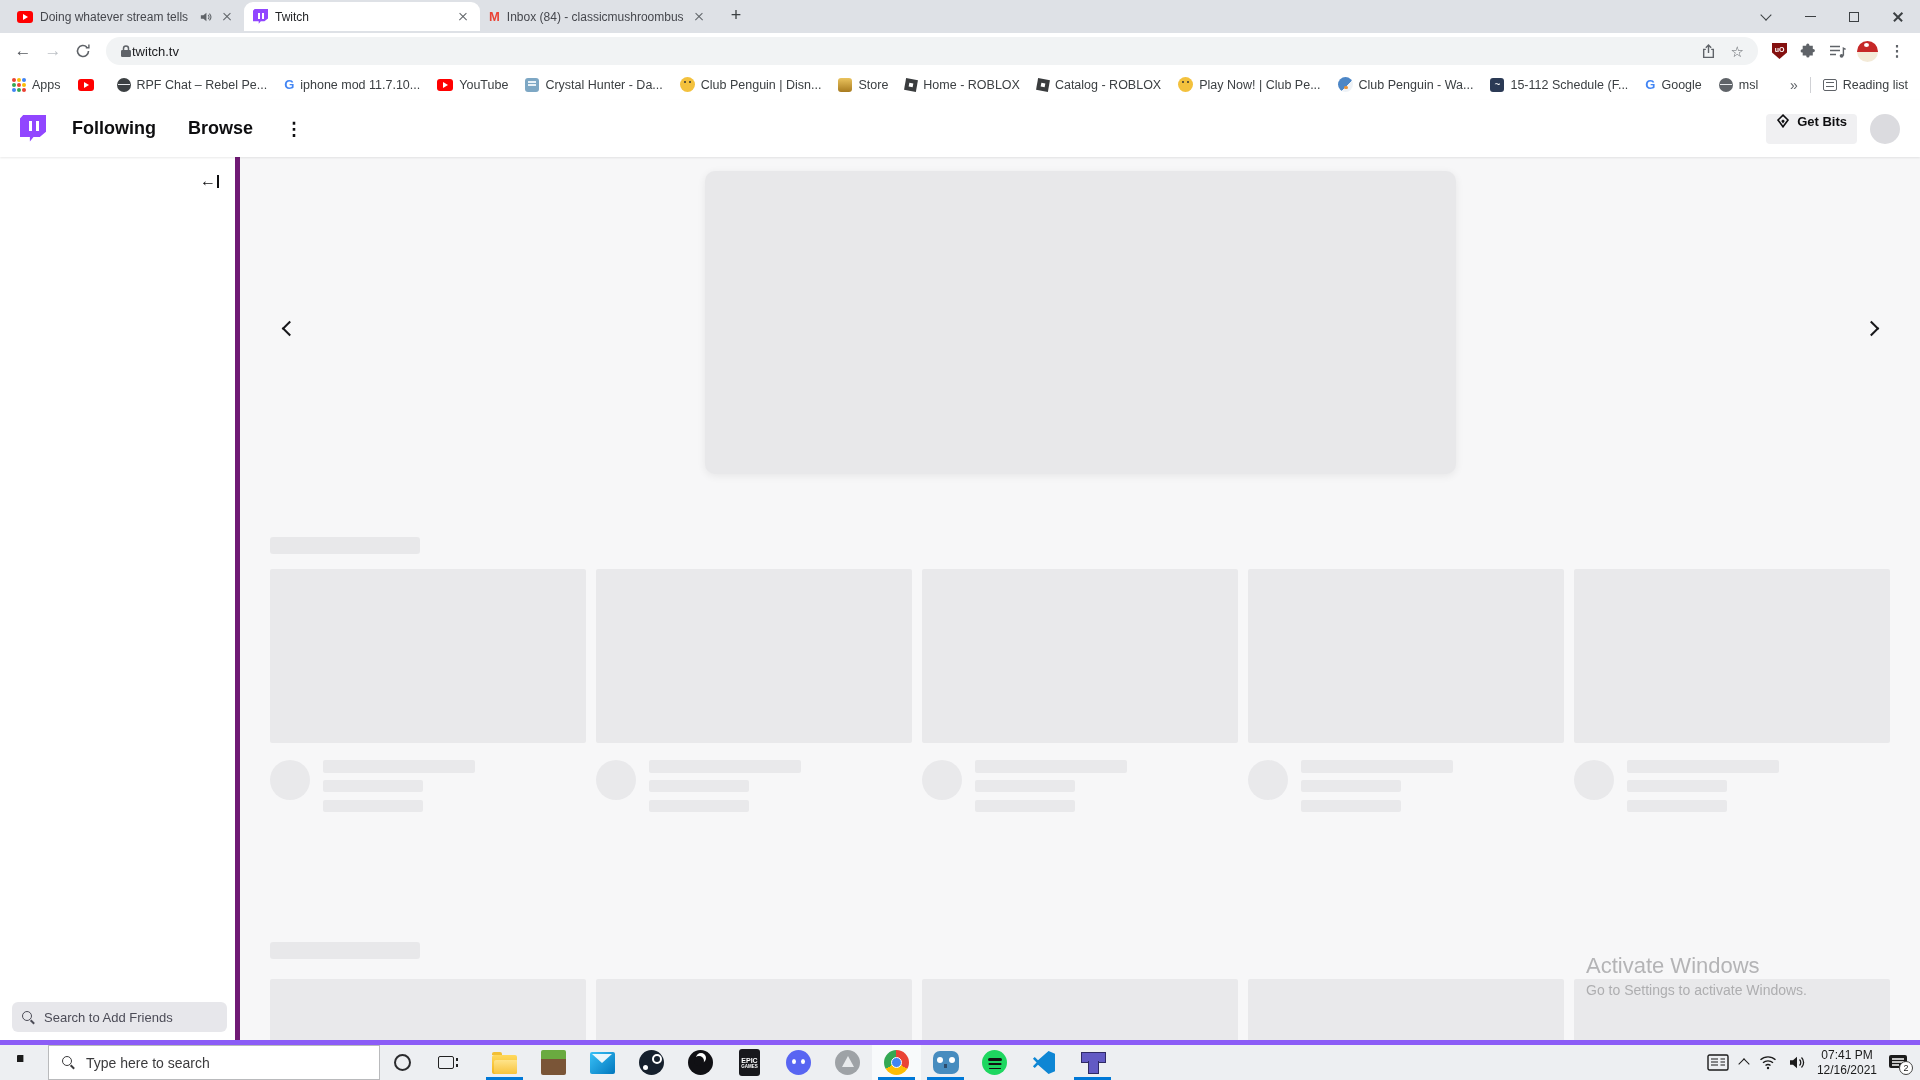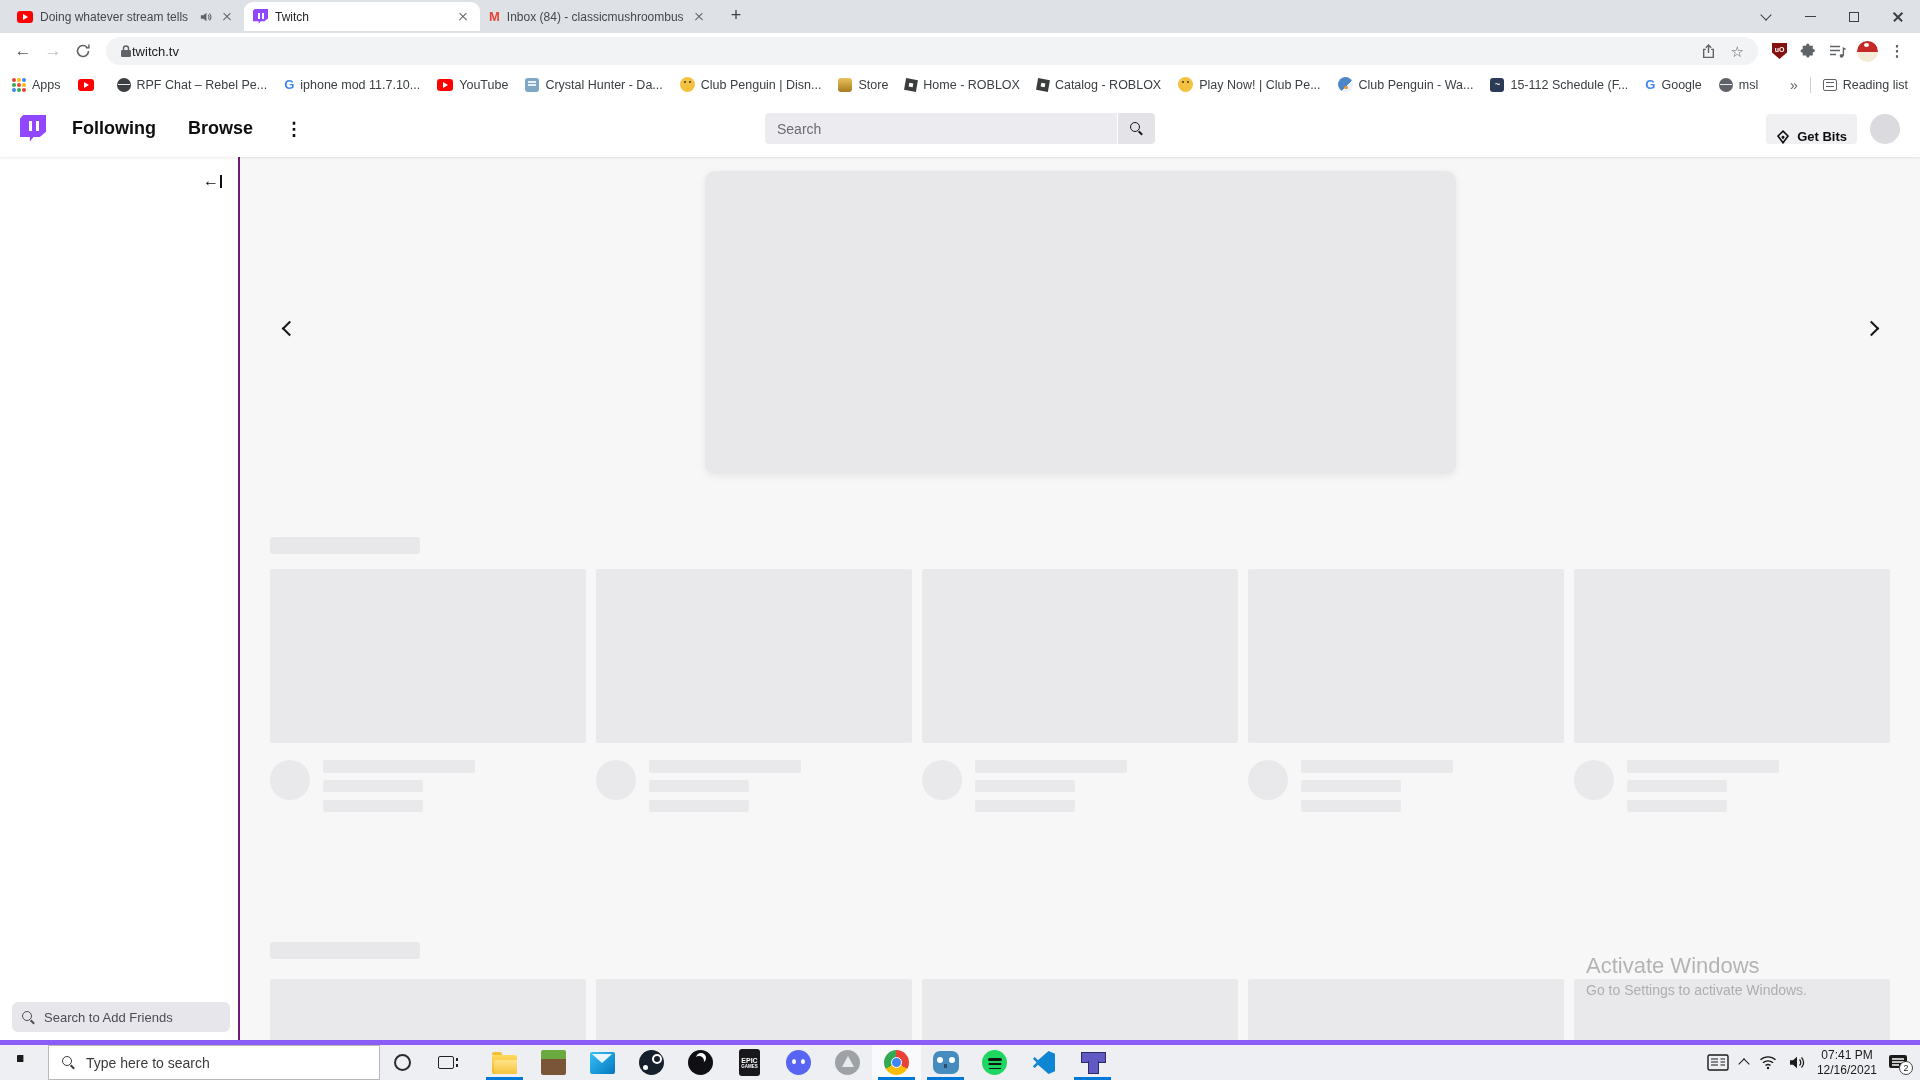--- a/index.html
+++ b/index.html
@@ -86,26 +86,26 @@
   .tkebab{font-size:18px;font-weight:bold;color:#0e0e10}
   .tkebab::before{content:"⋮"}
   .tsearch{position:absolute;left:50%;top:13px;transform:translateX(-50%);display:flex;gap:1px}
   .tsearch input{width:352px;height:31px;background:#ececf0;border:none;outline:none;border-radius:4px 0 0 4px;padding:0 12px;font-size:14px;color:#0e0e10;font-family:inherit}
   .tsearch input::placeholder{color:#6a6a75}
   .tsearch-btn{width:37px;height:31px;background:#e4e4e8;border-radius:0 4px 4px 0;display:flex;align-items:center;justify-content:center;color:#17171a}
   .mag{width:13px;height:13px;position:relative;flex:none}
   .mag::before{content:"";position:absolute;left:0;top:0;width:8px;height:8px;border:1.8px solid currentColor;border-radius:50%}
   .mag::after{content:"";position:absolute;right:0;bottom:1px;width:5px;height:1.8px;background:currentColor;transform:rotate(45deg)}
   .tright{margin-left:auto;display:flex;align-items:center;gap:13px}
-  .getbits{height:30px;display:flex;align-items:flex-end;gap:7px;background:#f0f0f2;border-radius:4px;padding:0 10px;font-size:13px;font-weight:600;color:#0e0e10}
+  .getbits{height:30px;display:flex;align-items:flex-start;gap:7px;background:#f0f0f2;border-radius:4px;padding:0 10px;font-size:13px;font-weight:600;color:#0e0e10}
   .tavatar{width:30px;height:30px;border-radius:50%;background:#dbdbdf}
 
   
   .pbody{flex:1;display:flex;min-height:0}
-  .sidebar{width:240px;background:#fff;border-right:2px solid #701a75;position:relative;flex:none}
+  .sidebar{width:240px;background:#fff;border-right:5px solid #701a75;position:relative;flex:none}
   .collapse{position:absolute;top:15px;right:16px;display:flex;align-items:center;color:#0e0e10;font-size:16px;font-weight:bold}
   .collapse::before{content:"←"}
   .collapse::after{content:"";width:2px;height:13px;background:#0e0e10;margin-left:1px}
   .friends{position:absolute;left:12px;right:8px;bottom:8px;height:30px;background:#e7e7eb;border-radius:6px;display:flex;align-items:center;gap:9px;padding:0 10px;font-size:13px;color:#4c4c57}
   .content{flex:1;background:#f7f7f8;position:relative;overflow:hidden;padding:14px 30px 0}
   .hero{width:751px;height:303px;background:#e8e8ea;border-radius:10px;margin:0 auto;box-shadow:0 2px 8px rgba(0,0,0,.07)}
   .car-arrow{position:absolute;top:158px;width:26px;height:26px;display:flex;align-items:center;justify-content:center}
   .car-arrow.left{left:36px}.car-arrow.right{right:36px}
   .chev{width:11px;height:11px;border-left:2.5px solid #18181b;border-bottom:2.5px solid #18181b}
   .chev.l{transform:rotate(45deg)}.chev.r{transform:rotate(225deg)}
@@ -333,26 +333,20 @@
     </span>
   </div>
 
   <div class="thead">
     <span class="tlogo"></span>
     <div class="tnav">
       <span>Following</span>
       <span>Browse</span>
       <span class="tkebab"></span>
     </div>
-    <div class="tsearch">
-      <input placeholder="Search" style="">
-      <span class="tsearch-btn">
-          <span class="mag"></span>
-        </span>
-    </div>
     <div class="tright">
       <span class="getbits">
         <svg width="14" height="14" viewBox="0 0 14 14">
             <path d="M7 1.2 12 6 7 12.8 2 6Z" fill="none" stroke="#0e0e10" stroke-width="1.6"></path>
             <path d="M7 5.4 8.8 7 7 9.4 5.2 7Z" fill="#0e0e10"></path>
           </svg>
         <span>Get Bits</span>
       </span>
       <span class="tavatar"></span>
     </div>

